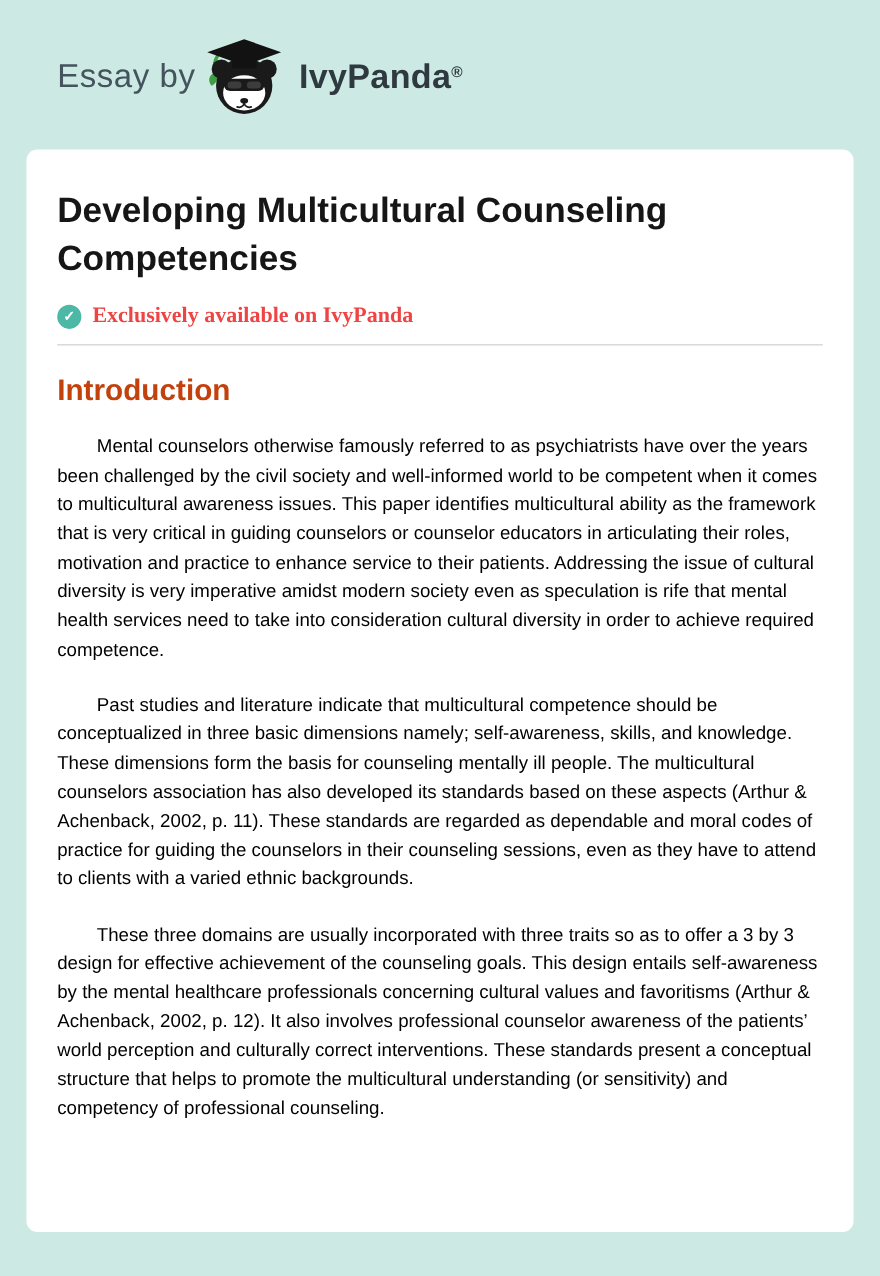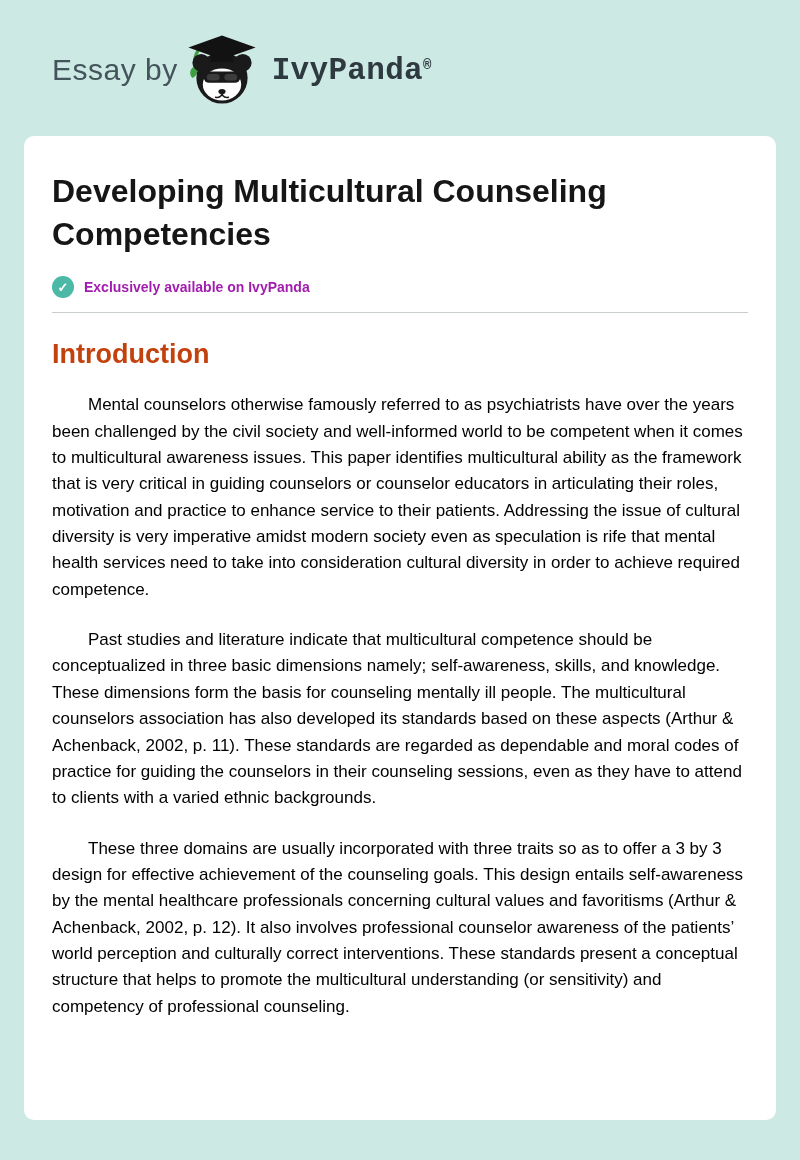--- a/index.html
+++ b/index.html
@@ -32,21 +32,20 @@
     display: flex;
     align-items: center;
     gap: 10px;
     cursor: pointer;
   }
   .brand {
     font-size: 31px;
     font-weight: 700;
     color: #2e3a40;
     letter-spacing: 0.3px;
-    font-family: Liberation Mono, monospace;
   }
   .brand sup {
     font-size: 14px;
     font-weight: 700;
     vertical-align: 10px;
   }
 
   
   .card {
     margin: 0 24px;
@@ -76,23 +75,24 @@
     border-radius: 50%;
     background: #4cb8a6;
     color: #ffffff;
     display: flex;
     align-items: center;
     justify-content: center;
     font-size: 13px;
     font-weight: 700;
   }
   .badge-text {
-    font-size: 14px;
+    font-size: 20px;
     font-weight: 700;
-    color: #a21caf;
+    color: #ef4444;
+    font-family: Liberation Serif, serif;
   }
   .divider {
     border: none;
     border-top: 1px solid #c7cccc;
     margin: 0 0 10px;
   }
   .section-heading {
     font-size: 27px;
     font-weight: 700;
     color: #c2410c;

